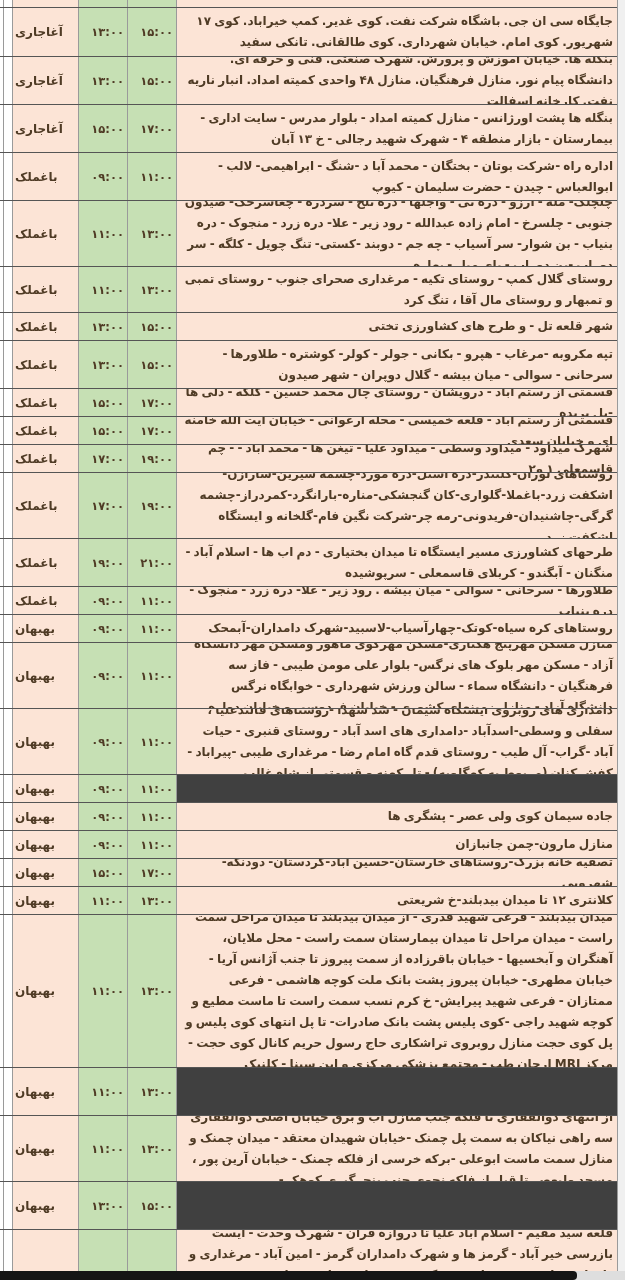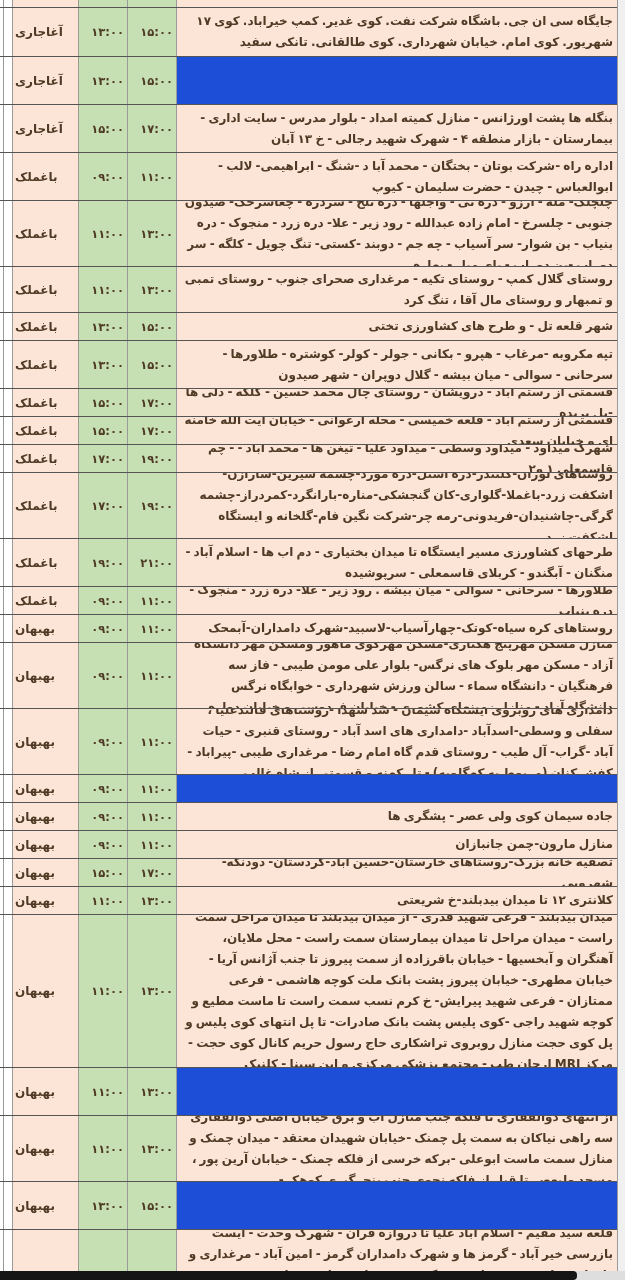--- a/index.html
+++ b/index.html
@@ -3,21 +3,21 @@
 <meta charset="utf-8">
 <style>
   * { box-sizing: border-box; margin: 0; padding: 0; }
   html, body { background: #ffffff; }
   body { font-family: "DejaVu Sans", sans-serif; }
 
   .screen {
     position: relative;
     width: 625px;
     height: 1280px;
-    background: #1d4ed8;
+    background: #404040;
     overflow: hidden;
     direction: ltr;
   }
 
   .rows-host { position: absolute; top: 0; left: 0; width: 617px; }
 
   .row {
     display: flex;
     width: 617px;
     border-bottom: 1px solid var(--grid-h, #555);
@@ -155,20 +155,23 @@
       <div class="c-gutter"></div>
       <div class="c-region">
         <span>آغاجاری</span>
       </div>
       <div class="c-time">
         <span>۱۳:۰۰</span>
       </div>
       <div class="c-time">
         <span>۱۵:۰۰</span>
       </div>
+      <div class="c-desc">
+        <span>بنگله ها. خیابان اموزش و پرورش. شهرک صنعتی. فنی و حرفه ای. دانشگاه پیام نور. منازل فرهنگیان. منازل ۴۸ واحدی کمیته امداد. انبار ناریه نفت. کارخانه اسفالت</span>
+      </div>
     </div>
 
     <div class="row" style="height: 48px;">
       <div class="c-gutter"></div>
       <div class="c-region">
         <span>آغاجاری</span>
       </div>
       <div class="c-time">
         <span>۱۵:۰۰</span>
       </div>

